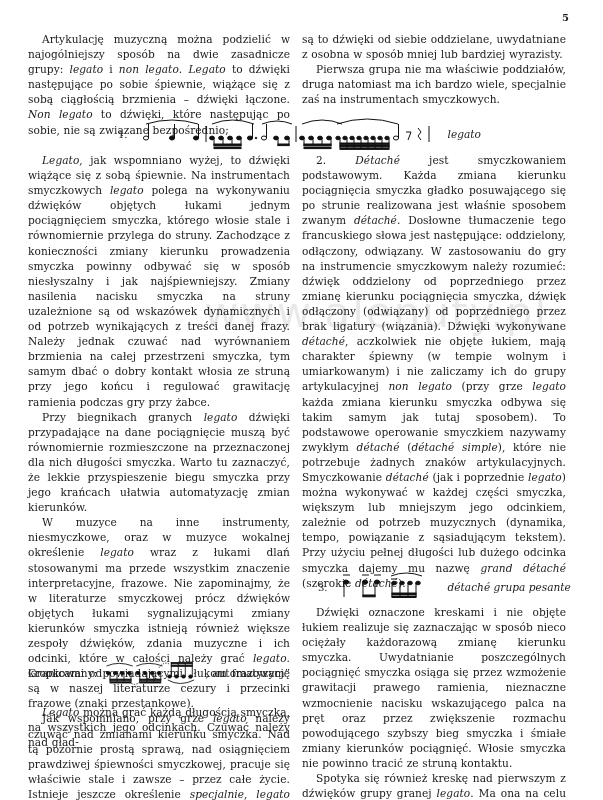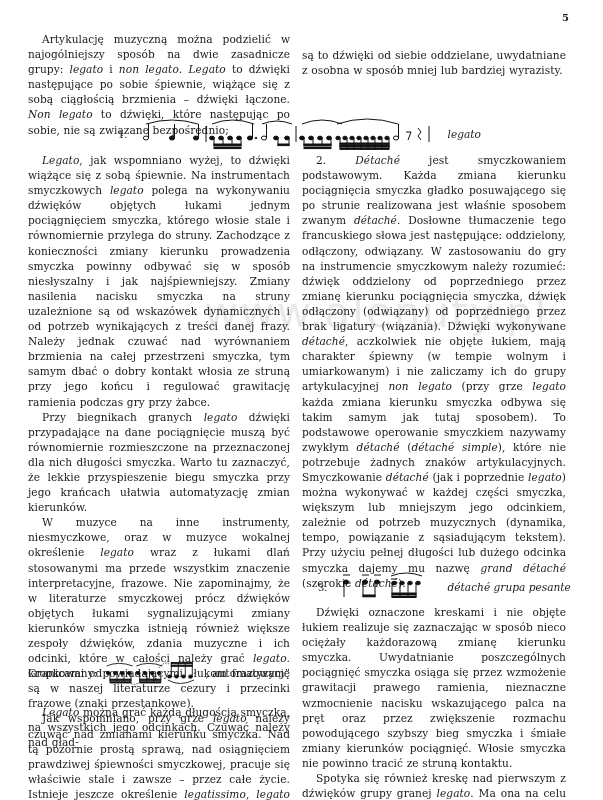--- a/index.html
+++ b/index.html
@@ -2,21 +2,21 @@
 <html><head>
 <meta charset="utf-8">
 <style>
   html,body{margin:0;padding:0;background:#fff;}
   body{width:603px;height:800px;position:relative;overflow:hidden;
        font-family:"DejaVu Serif","Liberation Serif",serif;color:#1a1a1a;}
   .pagenum{position:absolute;top:12px;left:562px;font-size:10px;font-weight:bold;}
   .col{position:absolute;font-size:10.6px;line-height:15.1px;text-align:justify;
        letter-spacing:0.05px;word-spacing:0.2px;}
   .col p{margin:0;text-indent:14px;}
-  .col p.noindent{text-indent:0;margin-top:16px;}
+  .col p.noindent{text-indent:0;}
   .left-top{left:28px;top:32px;width:262px;}
   .right-top{left:302px;top:32px;width:264px;}
   .left-main{left:28px;top:153px;width:262px;}
   .right-main{left:302px;top:153px;width:264px;}
   .left-bottom{left:28px;top:705px;width:262px;}
   i{font-style:italic;}
   .example{position:absolute;display:flex;align-items:center;}
   .ex1{left:118px;top:118px;height:32px;}
   .ex3{left:318px;top:572px;height:30px;}
   .exnum{font-size:10px;margin-right:14px;}
@@ -34,20 +34,21 @@
 <div class="pagenum">5</div>
 
 <div class="watermark">www.alenuty.pl</div>
 
 <div class="col left-top">
   <p>Artykulację muzyczną można podzielić w najogólniejszy sposób na dwie zasadnicze grupy: <i>legato</i> i <i>non legato</i>. <i>Legato</i> to dźwięki następujące po sobie śpiewnie, wiążące się z sobą ciągłością brzmienia – dźwięki łączone. <i>Non legato</i> to dźwięki, które następując po sobie, nie są związane bezpośrednio;</p>
 </div>
 
 <div class="col right-top">
   <p class="noindent">są to dźwięki od siebie oddzielane, uwydatniane z osobna w sposób mniej lub bardziej wyrazisty.</p>
+  <p>Pierwsza grupa nie ma właściwie poddziałów, druga natomiast ma ich bardzo wiele, specjalnie zaś na instrumentach smyczkowych.</p>
 </div>
 
 <div class="example ex1">
   <span class="exnum">1.</span>
   <svg width="290" height="32" viewBox="0 0 290 32">
     <g stroke="#111" fill="#111" stroke-width="1">
       <path d="M4 6 Q30 -2 56 6" fill="none"></path>
       <ellipse cx="4" cy="20" rx="2.6" ry="2" fill="none"></ellipse>
         <line x1="6.5" y1="20" x2="6.5" y2="6"></line>
       <ellipse cx="30" cy="20" rx="2.6" ry="2"></ellipse>
@@ -122,21 +123,21 @@
       <line x1="287" y1="8" x2="287" y2="24"></line>
     </g>
   </svg>
   <span class="exlabel">legato</span>
 </div>
 
 <div class="col left-main">
   <p><i>Legato</i>, jak wspomniano wyżej, to dźwięki wiążące się z sobą śpiewnie. Na instrumentach smyczkowych <i>legato</i> polega na wykonywaniu dźwięków objętych łukami jednym pociągnięciem smyczka, którego włosie stale i równomiernie przylega do struny. Zachodzące z konieczności zmiany kierunku prowadzenia smyczka powinny odbywać się w sposób niesłyszalny i jak najśpiewniejszy. Zmiany nasilenia nacisku smyczka na struny uzależnione są od wskazówek dynamicznych i od potrzeb wynikających z treści danej frazy. Należy jednak czuwać nad wyrównaniem brzmienia na całej przestrzeni smyczka, tym samym dbać o dobry kontakt włosia ze struną przy jego końcu i regulować grawitację ramienia podczas gry przy żabce.</p>
   <p>Przy biegnikach granych <i>legato</i> dźwięki przypadające na dane pociągnięcie muszą być równomiernie rozmieszczone na przeznaczonej dla nich długości smyczka. Warto tu zaznaczyć, że lekkie przyspieszenie biegu smyczka przy jego krańcach ułatwia automatyzację zmian kierunków.</p>
   <p>W muzyce na inne instrumenty, niesmyczkowe, oraz w muzyce wokalnej określenie <i>legato</i> wraz z łukami dlań stosowanymi ma przede wszystkim znaczenie interpretacyjne, frazowe. Nie zapominajmy, że w literaturze smyczkowej prócz dźwięków objętych łukami sygnalizującymi zmiany kierunków smyczka istnieją również większe zespoły dźwięków, zdania muzyczne i ich odcinki, które w całości należy grać <i>legato</i>. Granicami odpowiadającymi „łukom frazowym” są w naszej literaturze cezury i przecinki frazowe (znaki przestankowe).</p>
-  <p>Jak wspomniano, przy grze <i>legato</i> należy czuwać nad zmianami kierunku smyczka. Nad tą pozornie prostą sprawą, nad osiągnięciem prawdziwej śpiewności smyczkowej, pracuje się właściwie stale i zawsze – przez całe życie. Istnieje jeszcze określenie <i>legatissimo</i>, <i>legato</i> maksymalne. Dla graficznego zobrazowania go zastosowano dodatkowy łuczek</p>
+  <p>Jak wspomniano, przy grze <i>legato</i> należy czuwać nad zmianami kierunku smyczka. Nad tą pozornie prostą sprawą, nad osiągnięciem prawdziwej śpiewności smyczkowej, pracuje się właściwie stale i zawsze – przez całe życie. Istnieje jeszcze określenie <i>specjalnie</i>, <i>legato</i> maksymalne. Dla graficznego zobrazowania go zastosowano dodatkowy łuczek</p>
 </div>
 
 <div class="inline-ex">
   <span class="txt">kropkowany:</span>
   <svg width="110" height="36" viewBox="0 0 110 36" style="margin:0 6px;">
     <g stroke="#111" fill="#111" stroke-width="1">
       <path d="M4 10 Q18 4 34 10" fill="none"></path>
       <path d="M38 10 Q52 4 68 10" fill="none"></path>
       <path d="M30 28 Q36 34 42 28" fill="none" stroke-dasharray="1.5 1.5"></path>
       <path d="M64 12 Q70 4 76 8" fill="none" stroke-dasharray="1.5 1.5"></path>

